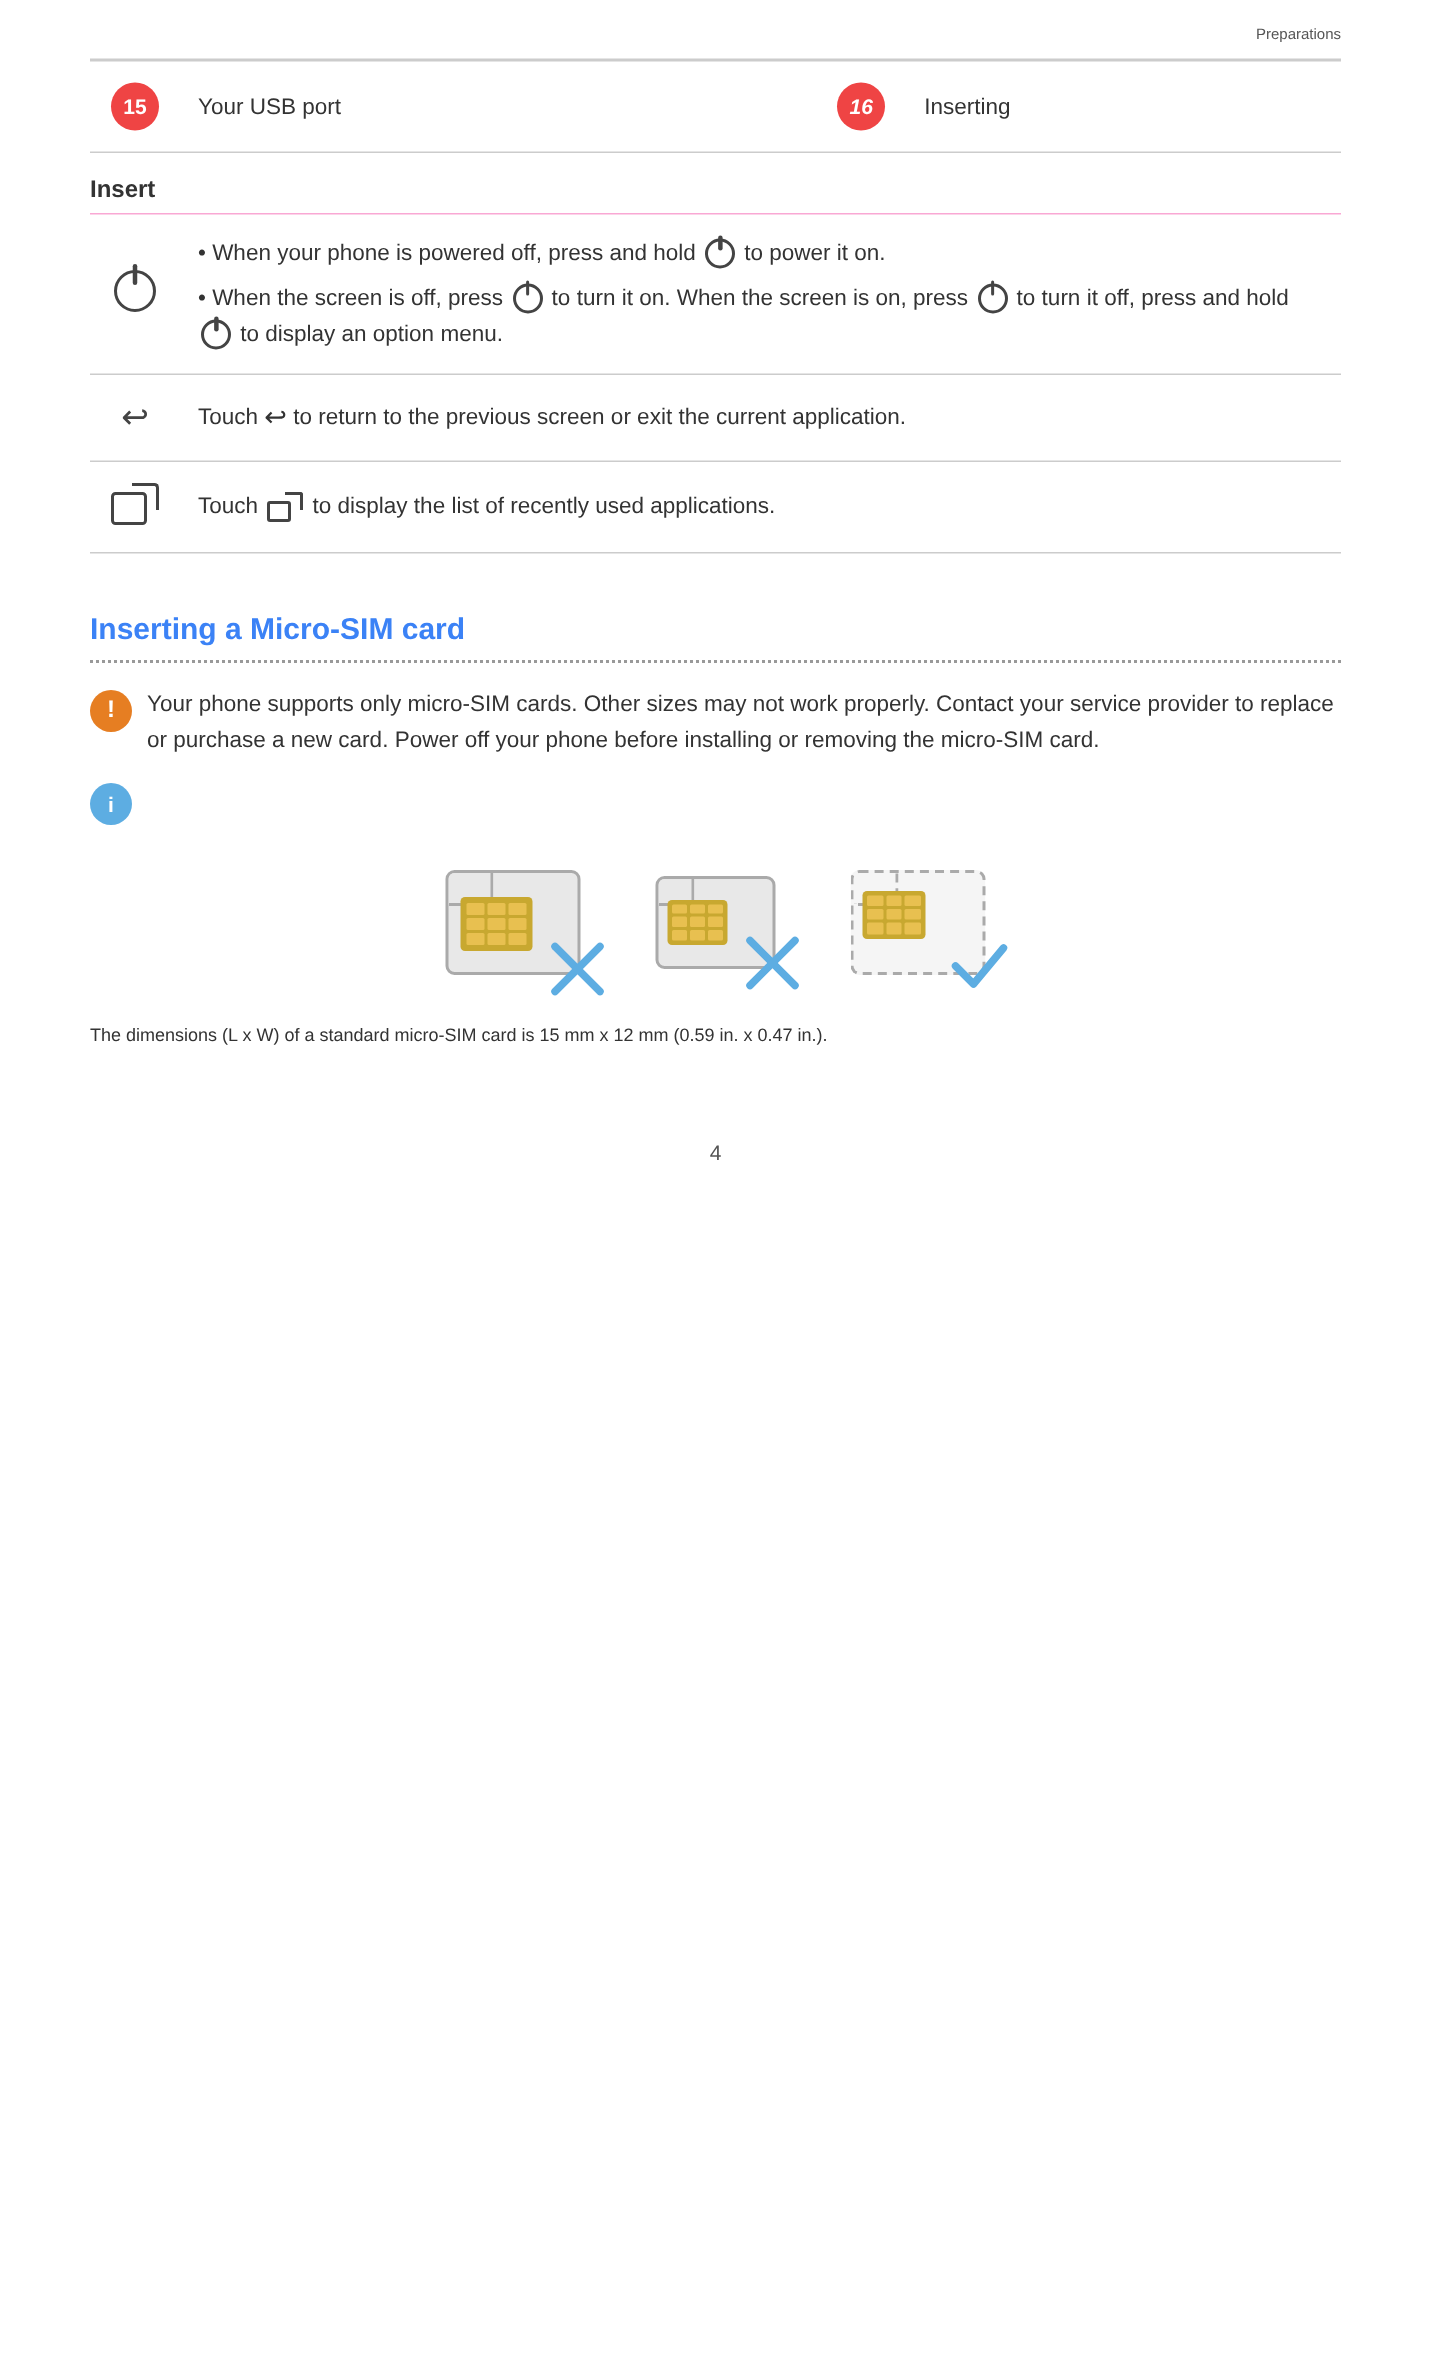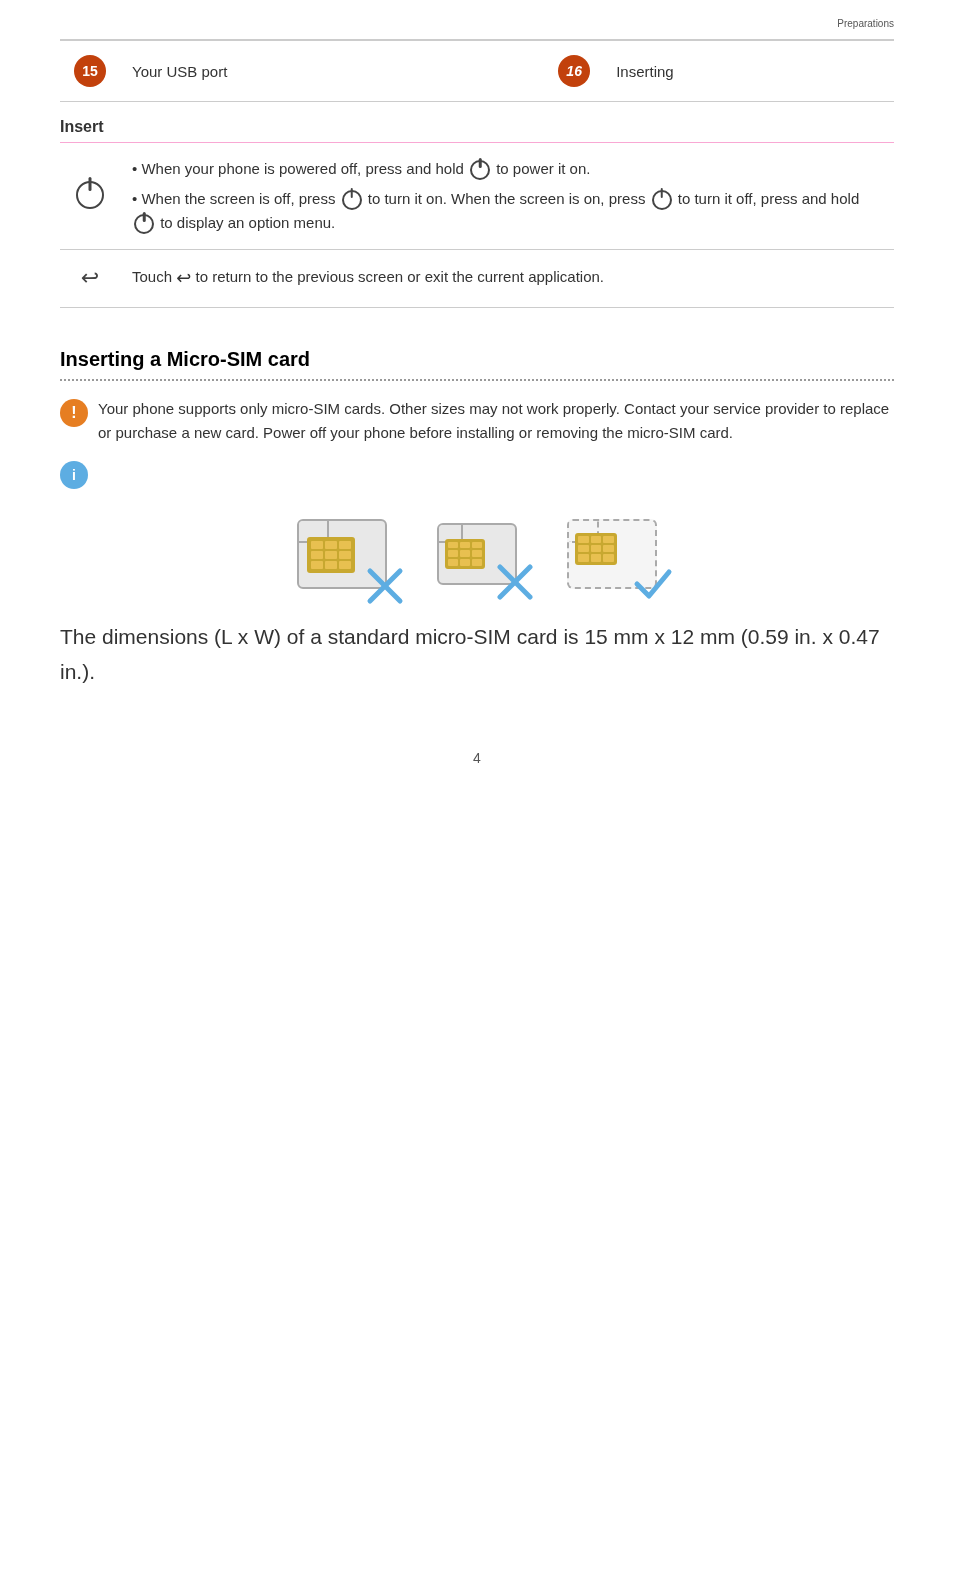--- a/index.html
+++ b/index.html
@@ -35,21 +35,21 @@
     .port-table tr:first-child td {
       border-top: 1px solid #ccc;
     }
     .circle-badge {
       display: inline-flex;
       align-items: center;
       justify-content: center;
       width: 32px;
       height: 32px;
       border-radius: 50%;
-      background: #c2410c;
+      background: #ef4444;
       color: #fff;
       font-weight: bold;
       font-size: 14px;
     }
 
     
     .buttons-heading {
       font-weight: bold;
       font-size: 16px;
       padding: 16px 0 6px 0;
@@ -128,21 +128,21 @@
     .desc-cell p {
       margin-bottom: 6px;
       line-height: 1.6;
     }
     .desc-cell p:last-child { margin-bottom: 0; }
 
     
     .section-title {
       font-size: 20px;
       font-weight: bold;
-      color: #000000;
+      color: #3b82f6;
       margin-top: 40px;
       margin-bottom: 8px;
     }
     .dotted-line {
       border: none;
       border-top: 2px dotted #999;
       margin-bottom: 16px;
     }
 
     
@@ -243,21 +243,21 @@
       top: 0; left: 0;
       width: 28px; height: 20px;
       background: #f5f5f5;
       border-right: 2px dashed #aaa;
       border-bottom: 2px dashed #aaa;
       border-radius: 0 0 4px 0;
     }
 
     .dimensions-text {
       line-height: 1.7;
-      font-size: 21px;
+      font-size: 12px;
     }
 
     .page-number {
       text-align: center;
       margin-top: 60px;
       color: #555;
       font-size: 14px;
     }
   </style>
 </head>
@@ -312,20 +312,37 @@
       <span class="back-arrow">↩</span>
     </td>
     <td class="desc-cell">
       <p>Touch
         <span style="font-size:18px;vertical-align:middle;">↩</span>
         to return to the previous screen or exit the current application.
       </p>
     </td>
   </tr>
 
+  <tr>
+    <td class="icon-cell">
+      <div style="display:inline-block;position:relative;width:32px;height:28px;">
+        <div style="width:24px;height:22px;border:2.5px solid #444;border-radius:3px;position:absolute;bottom:0;left:0;"></div>
+        <div style="width:18px;height:18px;border-top:2.5px solid #444;border-right:2.5px solid #444;border-radius:0 3px 0 0;position:absolute;top:0;right:0;"></div>
+      </div>
+    </td>
+    <td class="desc-cell">
+      <p>Touch
+        <span style="display:inline-block;position:relative;width:24px;height:20px;vertical-align:middle;margin:0 2px;">
+          <span style="width:16px;height:14px;border:2px solid #444;border-radius:2px;position:absolute;bottom:0;left:0;display:inline-block;"></span>
+          <span style="width:12px;height:12px;border-top:2px solid #444;border-right:2px solid #444;border-radius:0 2px 0 0;position:absolute;top:0;right:0;display:inline-block;"></span>
+        </span>
+        to display the list of recently used applications.
+      </p>
+    </td>
+  </tr>
 
 </tbody>
   </table>
 
 <div class="section-title">Inserting a Micro-SIM card</div>
 <hr class="dotted-line">
 
 <div class="warning-block">
   <div class="warning-icon">!</div>
   <div>Your phone supports only micro-SIM cards. Other sizes may not work properly. Contact your service provider to replace or purchase a new card. Power off your phone before installing or removing the micro-SIM card.</div>

